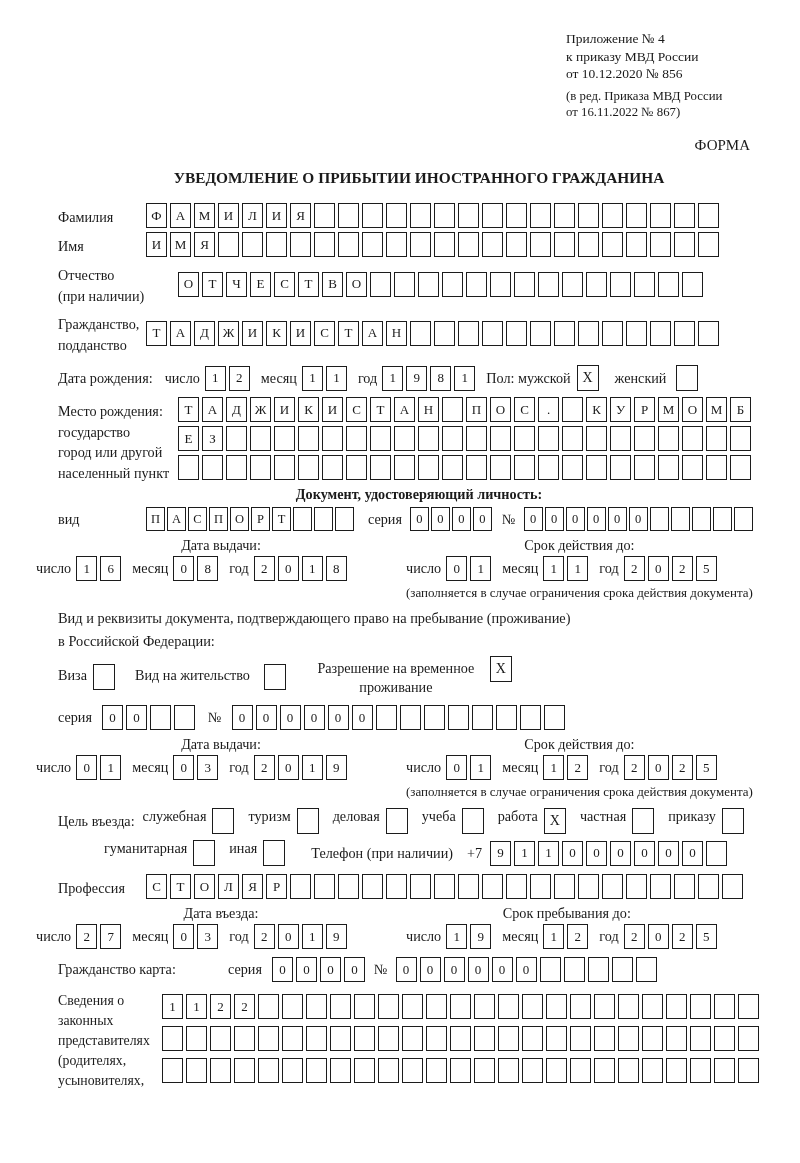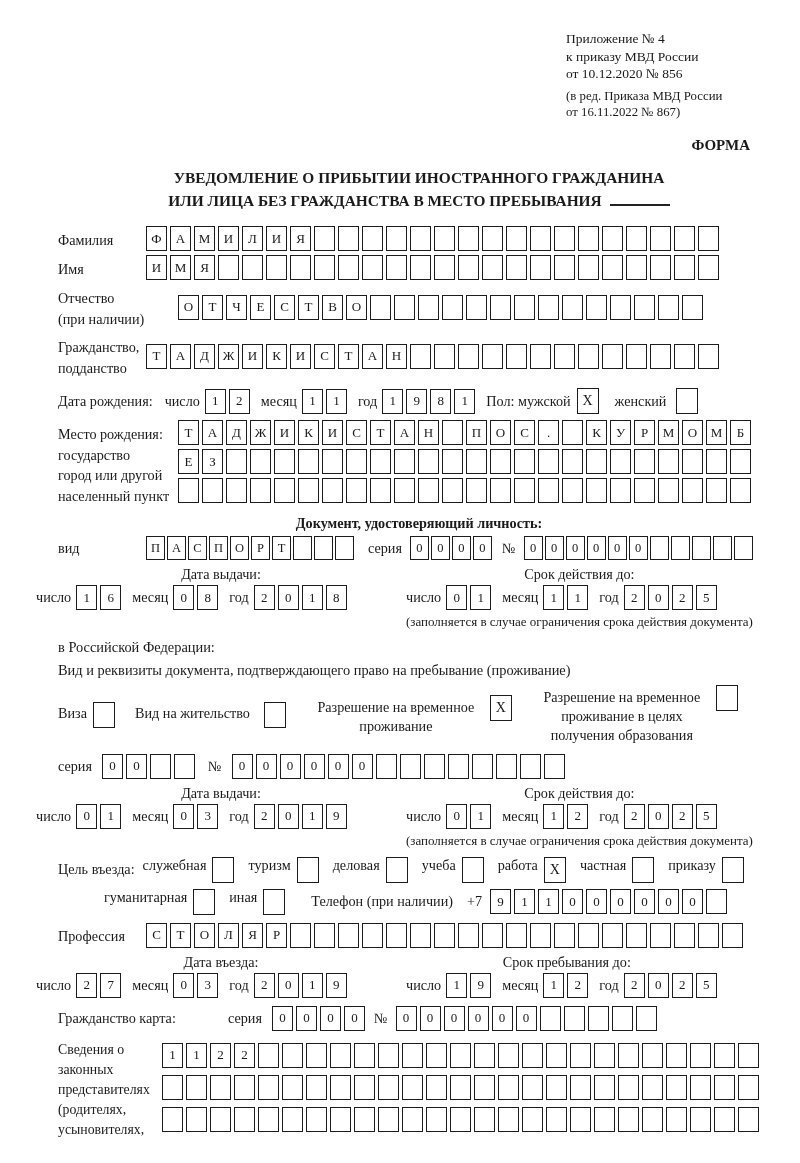--- a/index.html
+++ b/index.html
@@ -5,21 +5,21 @@
   html,body{margin:0;padding:0}
   body{
     width:800px;height:1163px;overflow:hidden;
     background:#ffffff;color:#1a1a1a;
     font-family:"Liberation Serif", serif;
   }
   .page{padding:30px 20px 0 58px}
 
   .hdr{width:200px;margin-left:auto;margin-right:14px;font-size:13.5px;line-height:1.3}
   .hdr .amend{margin-top:5px;font-size:12.8px}
-  .forma{font-weight:bold;text-align:right;margin:16px 30px 0 0;font-size:15px}
+  .forma{font-weight:normal;text-align:right;margin:16px 30px 0 0;font-size:15px}
 
   .title{text-align:center;font-weight:bold;font-size:15.4px;line-height:1.5;margin-top:12px}
   .uline{display:inline-block;width:60px;border-bottom:2px solid #222;margin-left:8px;height:14px}
 
   .sec-head{font-weight:bold;font-size:14.6px;margin-top:20px;text-align:center}
 
   .row{display:flex;align-items:center}
   .rlabel{font-size:14.2px;line-height:1.45;flex:0 0 auto;padding-top:3px}
   .w88{width:88px}.w120{width:120px}.w104{width:104px}
   .cells{display:flex;flex:0 0 auto}
@@ -50,21 +50,21 @@
   .optrow{display:flex;align-items:center;font-size:14.2px}
   .opt{display:flex;align-items:flex-start;margin-right:14px}
   .opt .olabel{margin-right:6px;padding-top:3px}
   .opt .centered{text-align:center;line-height:1.35}
   .ow172{width:176px}
 
   .inlinerow{display:flex;align-items:center;font-size:14.2px;flex-wrap:nowrap}
 
   .doc-head{font-weight:bold;font-size:14.2px;text-align:center}
 
-  .mt2{margin-top:8px}.mt4{margin-top:4px}.mt5{margin-top:5px}.mt6{margin-top:6px}
+  .mt2{margin-top:2px}.mt4{margin-top:4px}.mt5{margin-top:5px}.mt6{margin-top:6px}
   .mt8{margin-top:8px}.mt10{margin-top:10px}.mt14{margin-top:14px}
   .lblsm{font-size:14.2px;flex:0 0 auto;padding-top:3px}
 </style>
 </head>
 <body>
 
 <div class="page">
 
   <div class="hdr">
     <div>Приложение № 4</div>
@@ -72,23 +72,20 @@
     <div>от 10.12.2020 № 856</div>
     <div class="amend">
       <div>(в ред. Приказа МВД России</div>
       <div>от 16.11.2022 № 867)</div>
     </div>
   </div>
   <div class="forma">ФОРМА</div>
 
   <div class="title">
     <div>УВЕДОМЛЕНИЕ О ПРИБЫТИИ ИНОСТРАННОГО ГРАЖДАНИНА</div>
-    <div>
-      <span>ИЛИ ЛИЦА БЕЗ ГРАЖДАНСТВА В МЕСТО ПРЕБЫВАНИЯ</span><span class="uline"></span>
-    </div>
   </div>
 
 
   <div class="row mt14">
     <div class="rlabel w88">Фамилия</div>
     <div class="cells">
         <span class="cell">Ф</span>
         <span class="cell">А</span>
         <span class="cell">М</span>
         <span class="cell">И</span>
@@ -406,41 +403,37 @@
             <span class="cell">0</span>
             <span class="cell">2</span>
             <span class="cell">5</span>
           </span>
       </div>
       <div class="date-note">(заполняется в случае ограничения срока действия документа)</div>
     </div>
   </div>
 
   <div class="intro mt6">
+    <div>Вид и реквизиты документа, подтверждающего право на пребывание (проживание)</div>
     <div>в Российской Федерации:</div>
-    <div>Вид и реквизиты документа, подтверждающего право на пребывание (проживание)</div>
   </div>
 
   <div class="optrow mt4">
     <span class="opt">
       <span class="olabel">Виза</span>
       <span class="cbox"></span>
     </span>
     <span class="opt" style="margin-left:6px">
       <span class="olabel" style="margin-right:14px">Вид на жительство</span>
       <span class="cbox"></span>
     </span>
     <span class="opt" style="margin-left:8px">
       <span class="olabel centered ow172">Разрешение на временное проживание</span>
       <span class="cbox">X</span>
     </span>
-    <span class="opt" style="margin-left:8px;margin-right:0">
-      <span class="olabel centered ow172">Разрешение на временное проживание в целях получения образования</span>
-      <span class="cbox"></span>
-    </span>
   </div>
 
   <div class="row mt8" style="align-items:center">
     <span class="lblsm" style="padding-top:0;margin-right:10px">серия</span>
     <span class="cells">
         <span class="cell">0</span>
         <span class="cell">0</span>
         <span class="cell"></span>
         <span class="cell"></span>
       </span>

